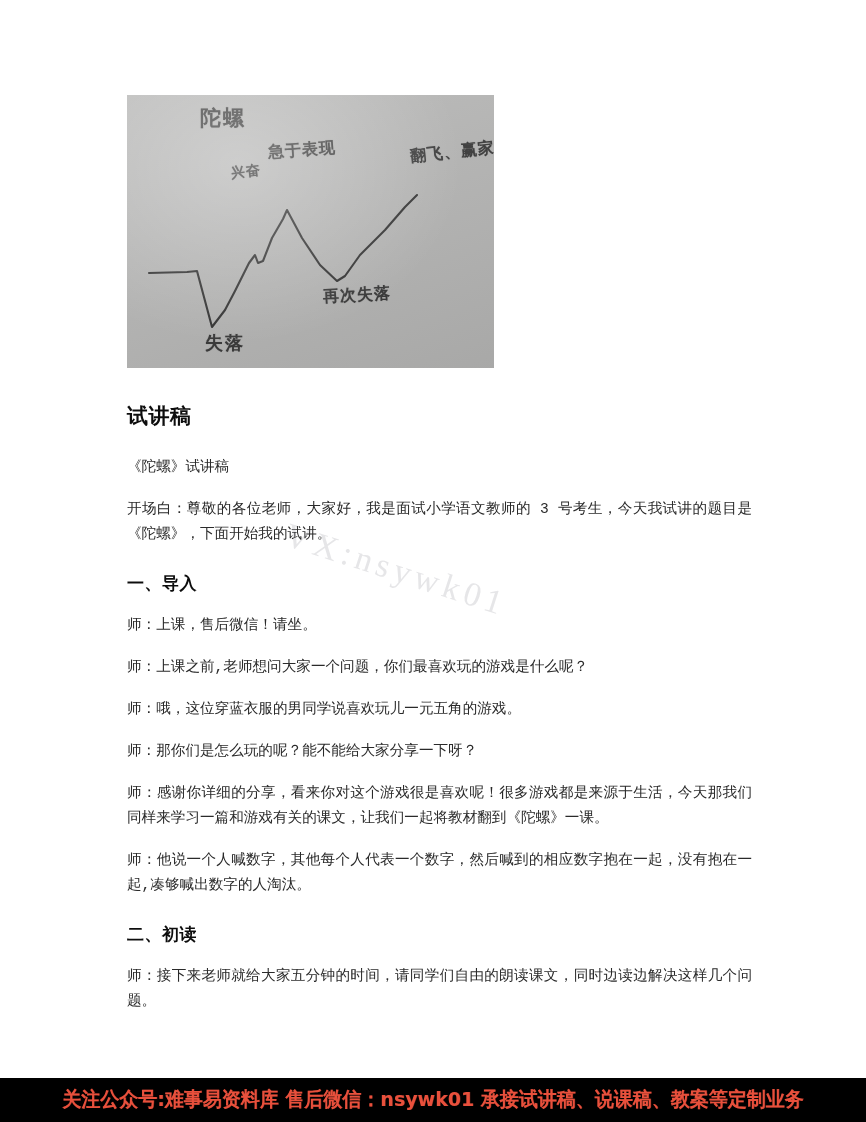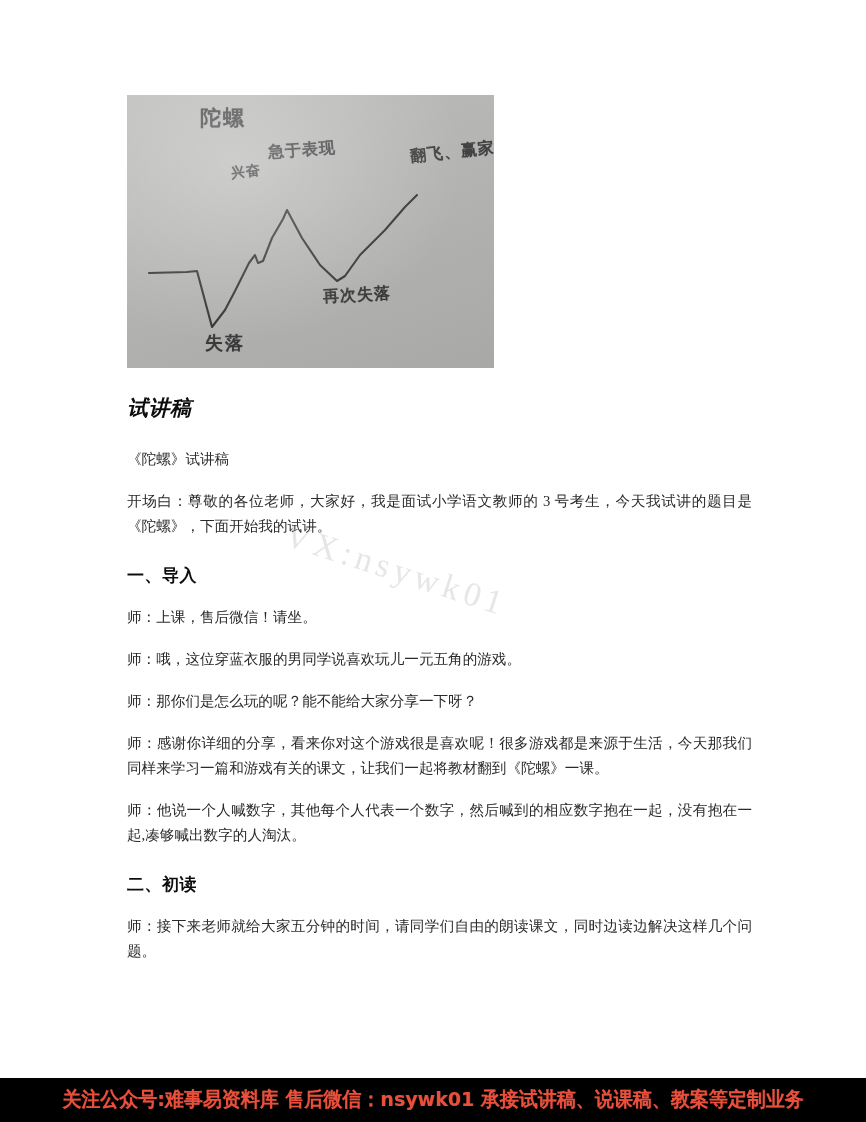--- a/index.html
+++ b/index.html
@@ -65,45 +65,44 @@
   }
 
   
   #doc {
     position: absolute;
     left: 127px;
     top: 392px;
     width: 625px;
   }
   h1.doc-h1 {
-    margin: 4px 0 26px 0;
+    margin: 12px 0 26px 0;
     font-family: "DejaVu Sans", sans-serif;
     font-size: 21px;
     font-weight: 700;
     color: #0d0d0d;
     letter-spacing: 0.5px;
     line-height: 1.2;
-    font-style: italic;
   }
   h2.doc-h2 {
     margin: 26px 0 18px 0;
     font-family: "DejaVu Sans", sans-serif;
     font-size: 17px;
     font-weight: 700;
     color: #0d0d0d;
     letter-spacing: 0.5px;
     line-height: 1.25;
   }
   p.doc-p {
     margin: 0 0 17px 0;
     font-size: 14.6px;
     line-height: 1.72;
     color: #2a2a2a;
     text-align: justify;
-    font-family: Liberation Serif, serif;
+    font-family: Liberation Mono, monospace;
   }
 
   
   #watermark {
     position: absolute;
     left: 292px;
     top: 516px;
     transform: rotate(18deg);
     transform-origin: left top;
     font-family: "Liberation Serif", "DejaVu Serif", serif;
@@ -171,20 +170,21 @@
 
     <h1 class="doc-h1">试讲稿</h1>
 
     <p class="doc-p">《陀螺》试讲稿</p>
 
     <p class="doc-p">开场白：尊敬的各位老师，大家好，我是面试小学语文教师的 3 号考生，今天我试讲的题目是《陀螺》，下面开始我的试讲。</p>
 
     <h2 class="doc-h2">一、导入</h2>
 
     <p class="doc-p">师：上课，售后微信！请坐。</p>
+    <p class="doc-p">师：上课之前,老师想问大家一个问题，你们最喜欢玩的游戏是什么呢？</p>
     <p class="doc-p">师：哦，这位穿蓝衣服的男同学说喜欢玩儿一元五角的游戏。</p>
     <p class="doc-p">师：那你们是怎么玩的呢？能不能给大家分享一下呀？</p>
     <p class="doc-p">师：感谢你详细的分享，看来你对这个游戏很是喜欢呢！很多游戏都是来源于生活，今天那我们同样来学习一篇和游戏有关的课文，让我们一起将教材翻到《陀螺》一课。</p>
     <p class="doc-p">师：他说一个人喊数字，其他每个人代表一个数字，然后喊到的相应数字抱在一起，没有抱在一起,凑够喊出数字的人淘汰。</p>
 
     <h2 class="doc-h2">二、初读</h2>
 
     <p class="doc-p">师：接下来老师就给大家五分钟的时间，请同学们自由的朗读课文，同时边读边解决这样几个问题。</p>
   </div>
 

